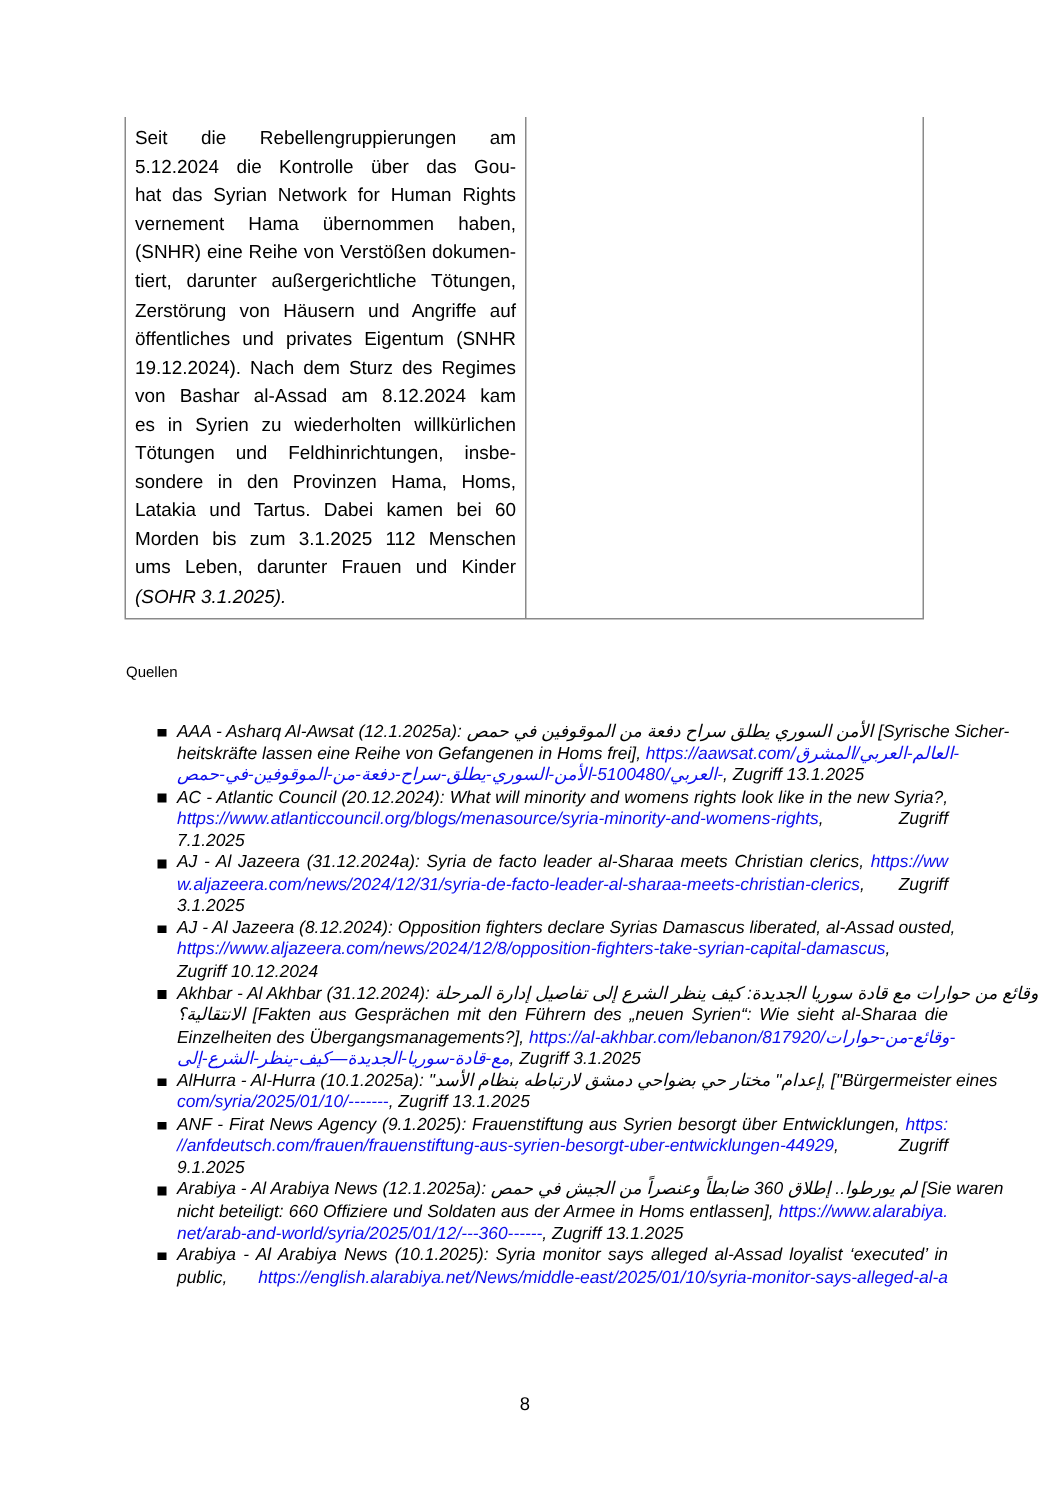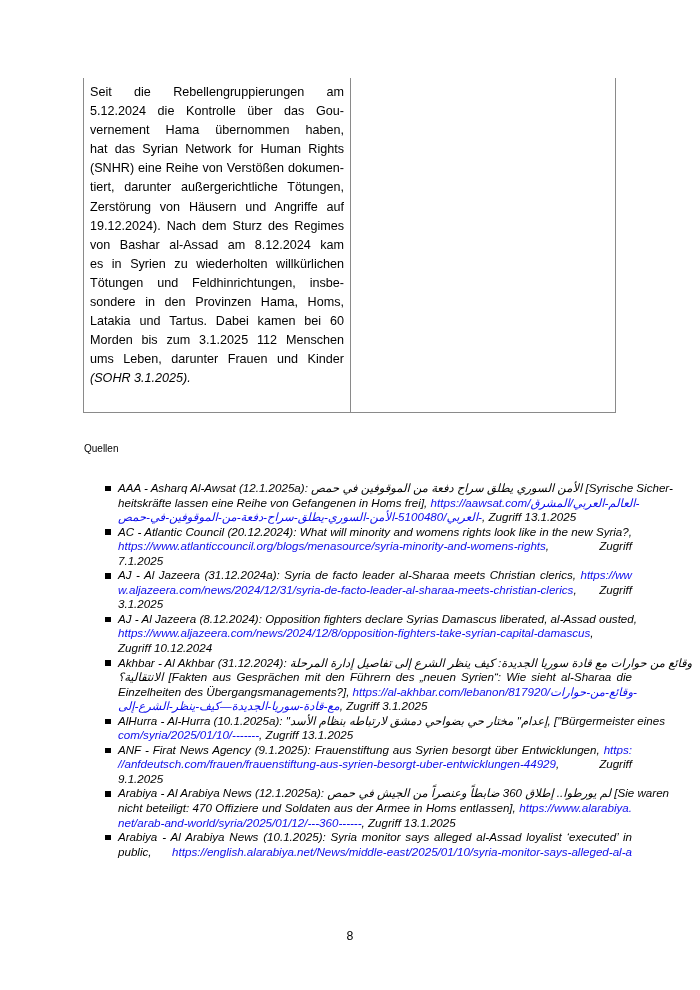--- a/index.html
+++ b/index.html
@@ -52,25 +52,26 @@
 </style>
 </head>
 <body>
 
 <div class="page">
 
   <div class="doc-table">
     <div class="cell cell-left" id="cell-left">
         <div class="tline">Seit die Rebellengruppierungen am</div>
         <div class="tline">5.12.2024 die Kontrolle über das Gou-</div>
+        <div class="tline">hat das Syrian Network for Human Rights</div>
         <div class="tline">vernement Hama übernommen haben,</div>
-        <div class="tline">hat das Syrian Network for Human Rights</div>
         <div class="tline">(SNHR) eine Reihe von Verstößen dokumen-</div>
         <div class="tline">tiert, darunter außergerichtliche Tötungen,</div>
         <div class="tline">Zerstörung von Häusern und Angriffe auf</div>
+        <div class="tline">öffentliches und privates Eigentum (SNHR</div>
         <div class="tline">19.12.2024). Nach dem Sturz des Regimes</div>
         <div class="tline">von Bashar al-Assad am 8.12.2024 kam</div>
         <div class="tline">es in Syrien zu wiederholten willkürlichen</div>
         <div class="tline">Tötungen und Feldhinrichtungen, insbe-</div>
         <div class="tline">sondere in den Provinzen Hama, Homs,</div>
         <div class="tline">Latakia und Tartus. Dabei kamen bei 60</div>
         <div class="tline">Morden bis zum 3.1.2025 112 Menschen</div>
         <div class="tline">ums Leben, darunter Frauen und Kinder</div>
         <div class="tline last">(SOHR 3.1.2025).</div>
       </div>
@@ -118,21 +119,21 @@
       </li>
       <li class="src">
         <span class="bullet"></span>
         <div class="line"><span>ANF - Firat News Agency (9.1.2025): Frauenstiftung aus Syrien besorgt über Entwicklungen, </span><span class="link">https:</span></div>
         <div class="line"><span class="link">//anfdeutsch.com/frauen/frauenstiftung-aus-syrien-besorgt-uber-entwicklungen-44929</span><span>, Zugriff</span></div>
         <div class="line last"><span>9.1.2025</span></div>
       </li>
       <li class="src">
         <span class="bullet"></span>
         <div class="line"><span>Arabiya - Al Arabiya News (12.1.2025a): </span><span>لم يورطوا.. إطلاق 360 ضابطاً وعنصراً من الجيش في حمص</span><span> [Sie waren</span></div>
-        <div class="line"><span>nicht beteiligt: 470 Offiziere und Soldaten aus der Armee in Homs entlassen], </span><span class="link">https://www.alarabiya.</span></div>
+        <div class="line"><span>nicht beteiligt: 660 Offiziere und Soldaten aus der Armee in Homs entlassen], </span><span class="link">https://www.alarabiya.</span></div>
         <div class="line last"><span class="link">net/arab-and-world/syria/2025/01/12/---360------</span><span>, Zugriff 13.1.2025</span></div>
       </li>
       <li class="src">
         <span class="bullet"></span>
         <div class="line"><span>Arabiya - Al Arabiya News (10.1.2025): Syria monitor says alleged al-Assad loyalist ‘executed’ in</span></div>
         <div class="line"><span>public, </span><span class="link">https://english.alarabiya.net/News/middle-east/2025/01/10/syria-monitor-says-alleged-al-a</span></div>
       </li>
     </ul>
 
   <div class="page-num">8</div>

